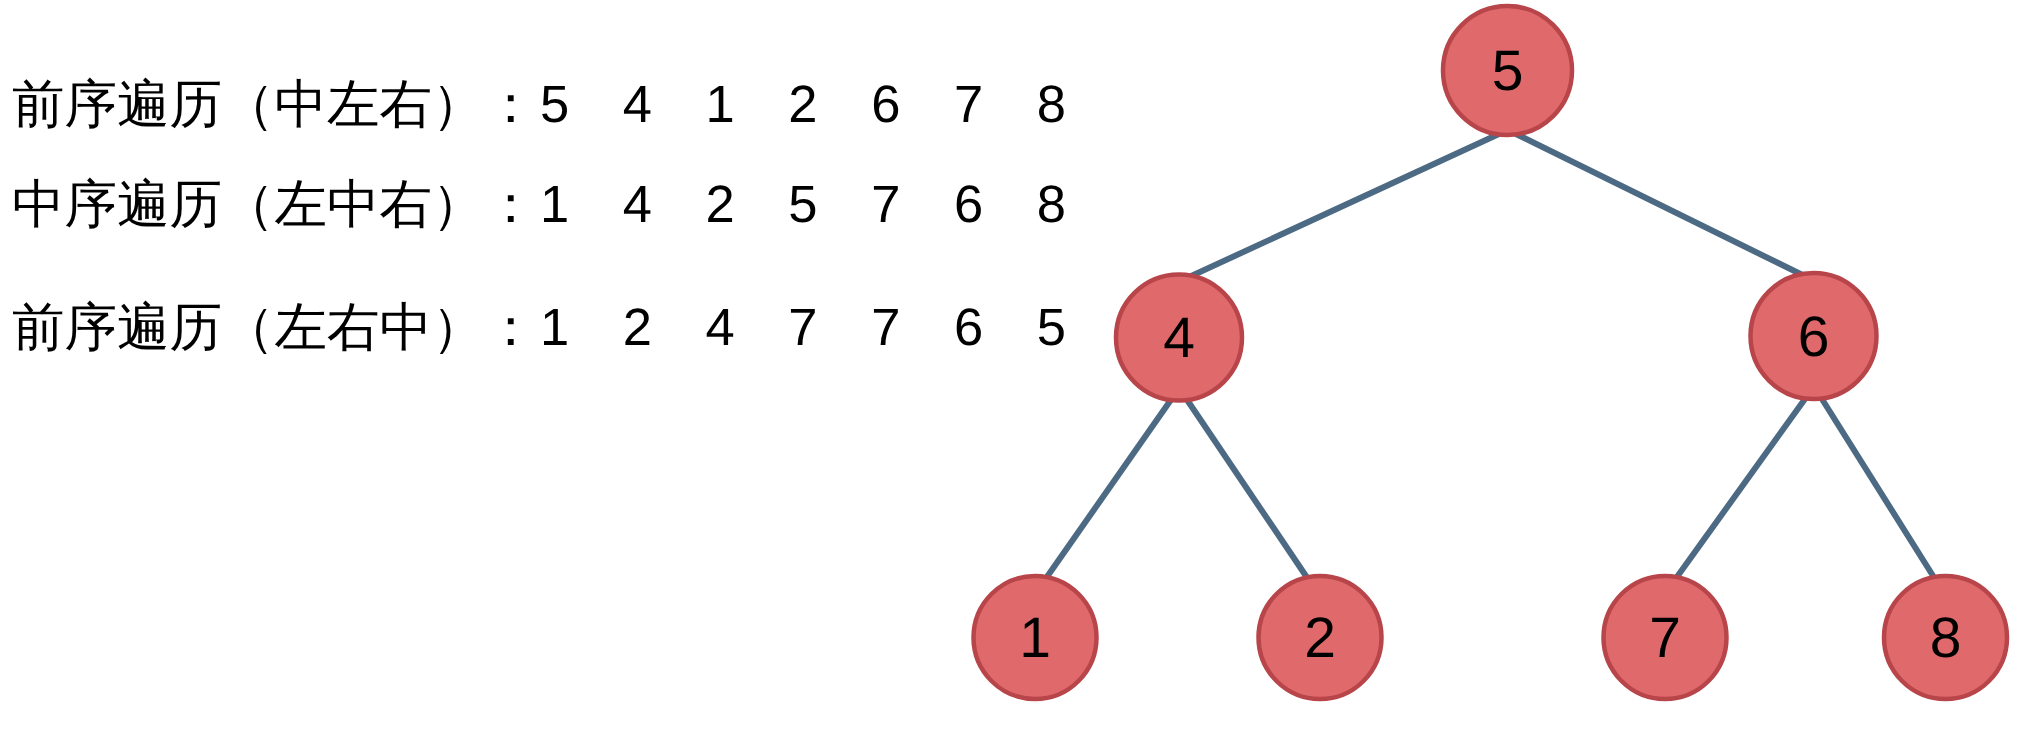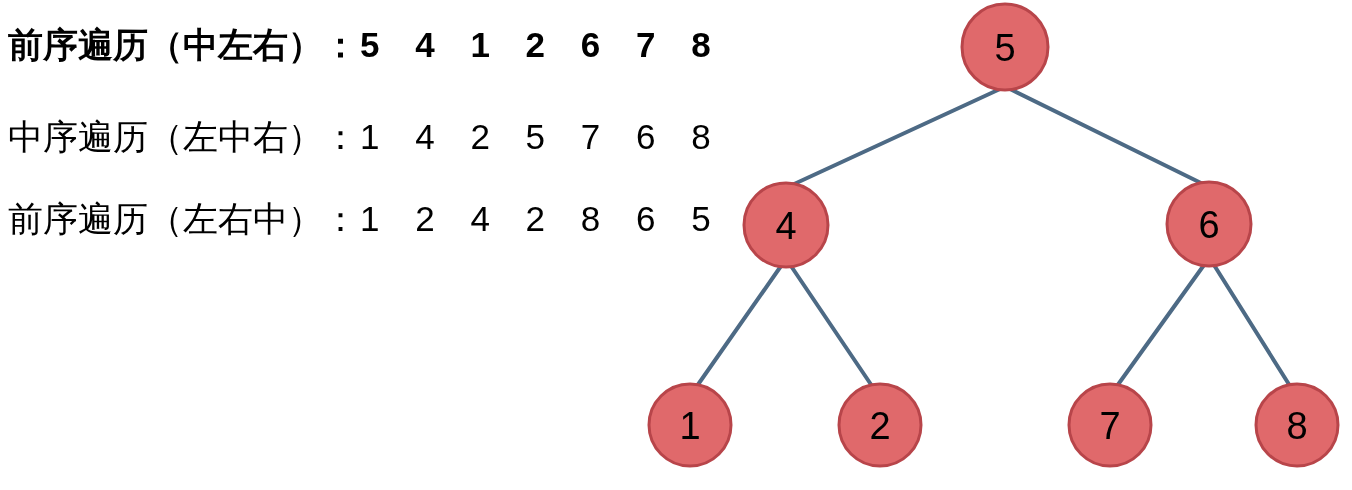--- a/index.html
+++ b/index.html
@@ -34,21 +34,21 @@
     line-height: 1;
     font-family: "Liberation Sans", "DejaVu Sans", sans-serif;
   }
   .traversal-line .t-label {
     letter-spacing: 0px;
   }
   .traversal-line .t-seq {
     letter-spacing: 13px;
     margin-left: 2px;
   }
-  #line-0 { top: 27px; font-weight: bold; }
+  #line-0 { top: 52px; }
   #line-1 { top: 119px; }
   #line-2 { top: 201px; }
 
   
   #tree-svg {
     position: absolute;
     left: 0;
     top: 0;
     width: 1352px;
     height: 490px;
@@ -70,21 +70,21 @@
 
     <div class="traversal-line" id="line-0">
       <span class="t-label">前序遍历（中左右）：</span><span class="t-seq">5 4 1 2 6 7 8</span>
     </div>
 
     <div class="traversal-line" id="line-1">
       <span class="t-label">中序遍历（左中右）：</span><span class="t-seq">1 4 2 5 7 6 8</span>
     </div>
 
     <div class="traversal-line" id="line-2">
-      <span class="t-label">前序遍历（左右中）：</span><span class="t-seq">1 2 4 2 8 6 5</span>
+      <span class="t-label">前序遍历（左右中）：</span><span class="t-seq">1 2 4 7 7 6 5</span>
     </div>
 
   </div>
 
   <svg id="tree-svg" viewBox="0 0 1352 490">
     <g id="edge-layer">
         <line x1="1000" y1="89" x2="792" y2="185" stroke="#4d6a85" stroke-width="4" stroke-linecap="round"></line>
         <line x1="1010" y1="89" x2="1203" y2="184" stroke="#4d6a85" stroke-width="4" stroke-linecap="round"></line>
         <line x1="781" y1="266" x2="697" y2="386" stroke="#4d6a85" stroke-width="4" stroke-linecap="round"></line>
         <line x1="791" y1="266" x2="872" y2="386" stroke="#4d6a85" stroke-width="4" stroke-linecap="round"></line>

